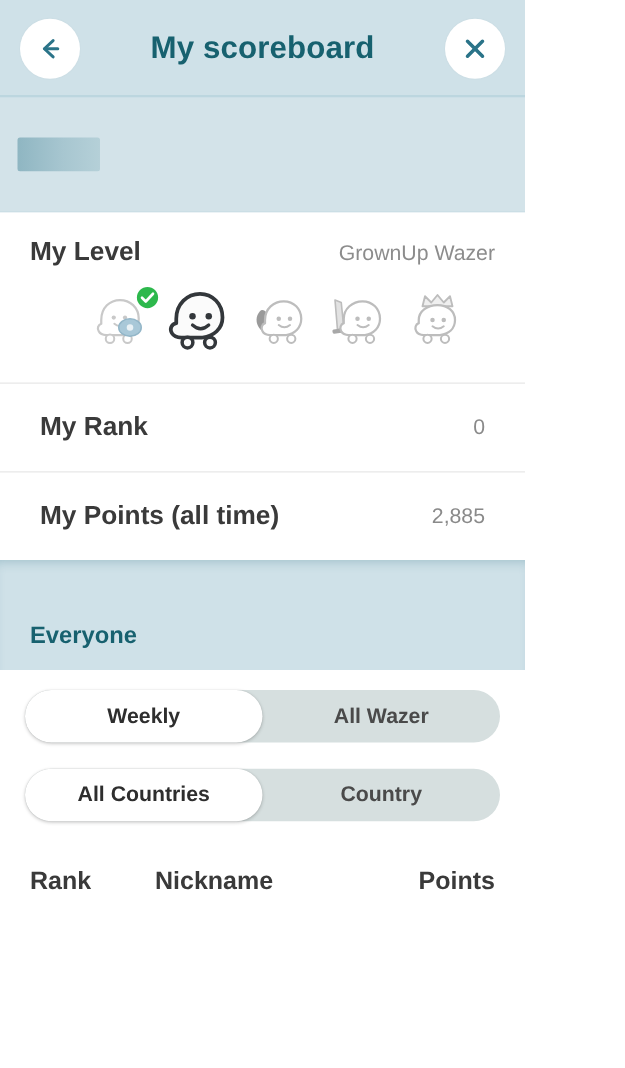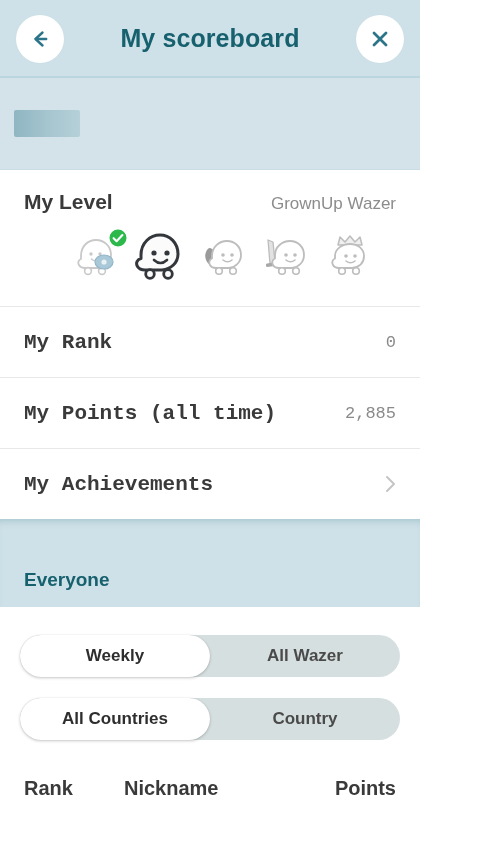--- a/index.html
+++ b/index.html
@@ -96,23 +96,22 @@
   }
   .badge { position: relative; width: 62px; height: 58px; display: flex; align-items: center; justify-content: center; }
   .badge svg { display: block; }
 
   
   .stat-row {
     height: 71px;
     display: flex;
     align-items: center;
     justify-content: space-between;
-    padding: 0 24px;
-    background: #ffffff;
-    font-family: Liberation Mono, monospace;
+    padding: 0 32px;
+    background: #ffffff;
   }
   .stat-label {
     font-size: 21px;
     font-weight: bold;
     color: #3a3a3a;
   }
   .stat-value {
     font-size: 17px;
     color: #8a8a8a;
   }
@@ -131,21 +130,21 @@
     padding: 0 24px 16px 24px;
     box-shadow: inset 0 7px 9px -6px rgba(40,110,130,0.30);
   }
   .everyone-title {
     font-size: 19px;
     font-weight: bold;
     color: #17616f;
   }
 
   
-  .toggles { padding: 28px 20px 0 20px; background: #ffffff; }
+  .toggles { padding: 16px 20px 0 20px; background: #ffffff; }
   .segmented {
     display: flex;
     width: 100%;
     height: 42px;
     border-radius: 21px;
     background: #d6dfdf;
     margin-bottom: 21px;
     position: relative;
     overflow: visible;
   }
@@ -292,26 +291,20 @@
   <div class="stat-row row-divider">
     <span class="stat-label">My Rank</span>
     <span class="stat-value">0</span>
   </div>
 
   <div class="stat-row row-divider">
     <span class="stat-label">My Points (all time)</span>
     <span class="stat-value">2,885</span>
   </div>
 
-  <div class="stat-row row-divider">
-    <span class="stat-label">My Achievements</span>
-    <svg class="chev" viewBox="0 0 11 18">
-      <path d="M2 2 L9 9 L2 16" fill="none" stroke="#c5c5c5" stroke-width="2" stroke-linecap="round" stroke-linejoin="round"></path>
-    </svg>
-  </div>
 
   <div class="everyone-band">
     <span class="everyone-title">Everyone</span>
   </div>
 
   <div class="toggles">
     <div class="segmented">
       <button class="seg active">Weekly</button>
       <button class="seg">All Wazer</button>
     </div>

